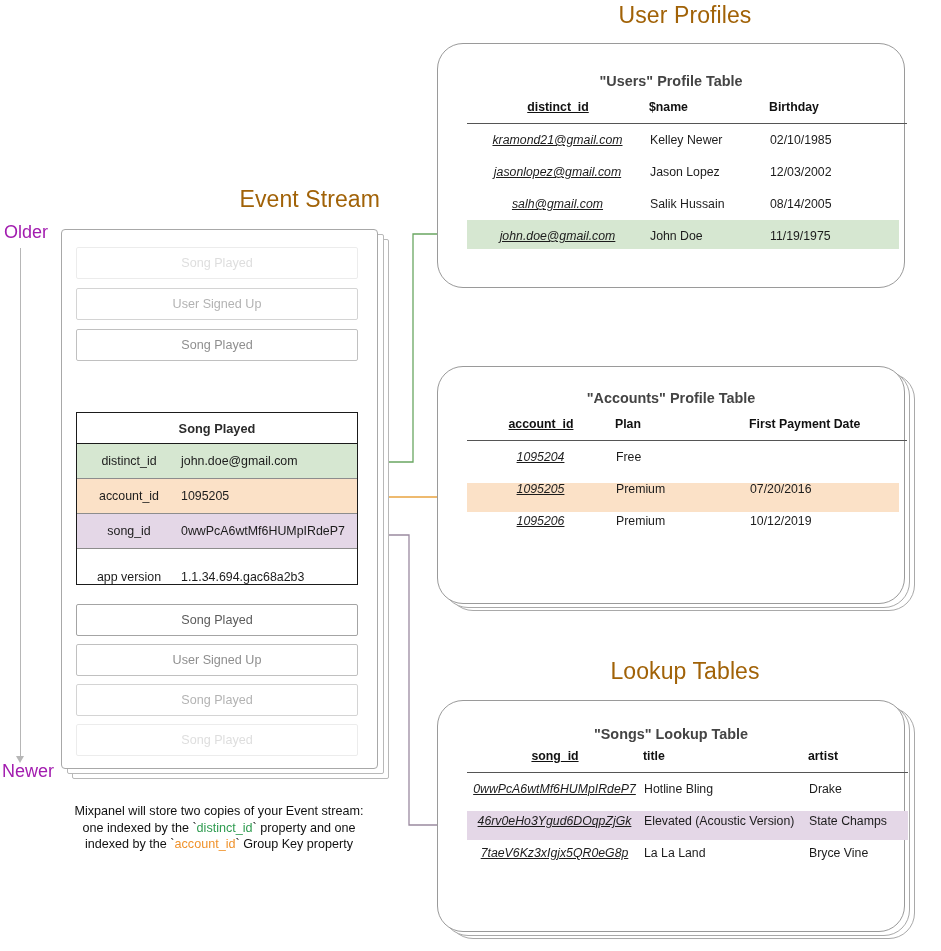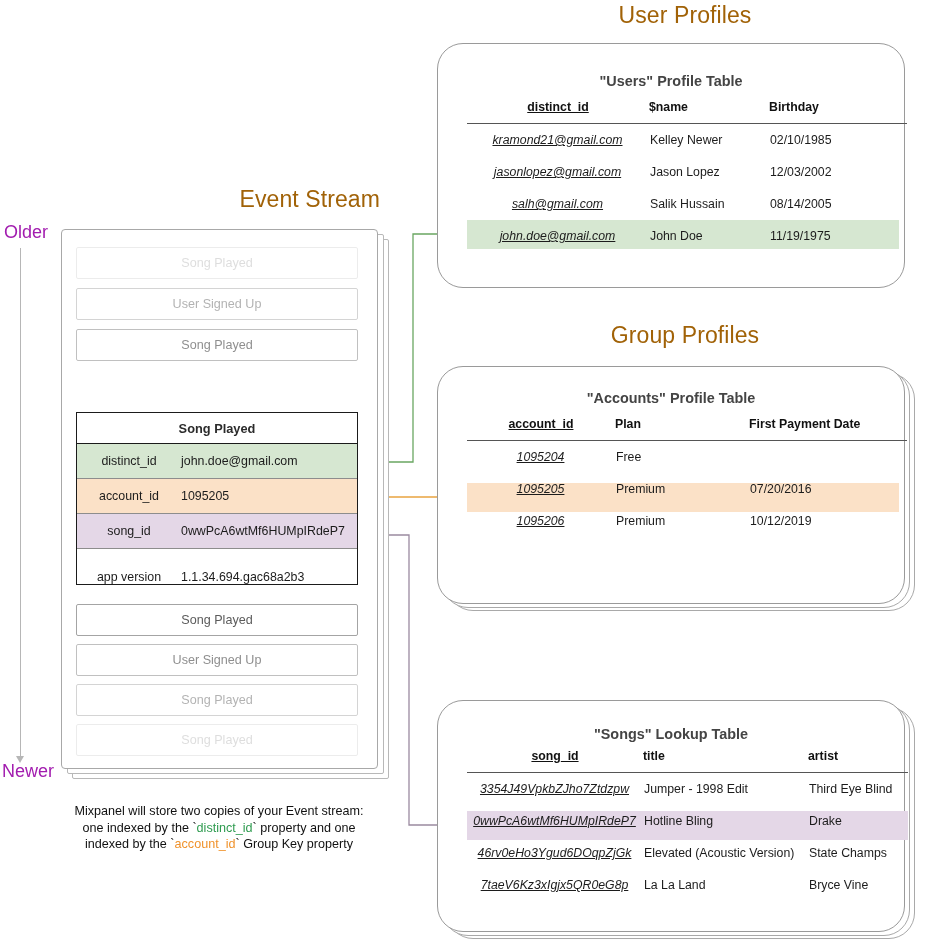--- a/index.html
+++ b/index.html
@@ -270,21 +270,20 @@
         <td class="n">08/14/2005</td>
       </tr>
       <tr>
         <td class="k"><span>john.doe@gmail.com</span></td>
         <td class="n">John Doe</td>
         <td class="n">11/19/1975</td>
       </tr>
     </tbody>
   </table>
 
-  <div class="abs section-title" style="left:440px;top:322px;width:490px;">Group Profiles</div>
 
   <div class="card-layer" style="left:447px;top:373px;width:468px;height:238px;"></div>
   <div class="card-layer" style="left:442px;top:370px;width:468px;height:238px;"></div>
   <div class="card-main" style="left:437px;top:366px;width:468px;height:238px;"></div>
   <div class="abs hlband" style="left:467px;top:483px;width:432px;height:29px;background:#fbe1c7;"></div>
 
   <div class="abs tbl-title" style="left:447px;top:390px;width:448px;">"Accounts" Profile Table</div>
 
   <table class="tbl" style="left:467px;top:417px;width:440px;">
     <colgroup>
@@ -311,20 +310,21 @@
         <td class="n">07/20/2016</td>
       </tr>
       <tr>
         <td class="k"><span>1095206</span></td>
         <td class="n">Premium</td>
         <td class="n">10/12/2019</td>
       </tr>
     </tbody>
   </table>
 
+  <div class="abs section-title" style="left:440px;top:658px;width:490px;">Lookup Tables</div>
 
   <div class="card-layer" style="left:447px;top:707px;width:468px;height:232px;"></div>
   <div class="card-layer" style="left:442px;top:704px;width:468px;height:232px;"></div>
   <div class="card-main" style="left:437px;top:700px;width:468px;height:232px;"></div>
   <div class="abs hlband" style="left:467px;top:811px;width:441px;height:29px;background:#e4d7e7;"></div>
 
   <div class="abs tbl-title" style="left:447px;top:726px;width:448px;">"Songs" Lookup Table</div>
 
   <table class="tbl" style="left:467px;top:749px;width:441px;">
     <colgroup>
@@ -334,25 +334,20 @@
       </colgroup>
     <thead>
       <tr>
         <th class="k">song_id</th>
         <th class="n">title</th>
         <th class="n">artist</th>
       </tr>
     </thead>
     <tbody>
       <tr>
-        <td class="k"><span>3354J49VpkbZJho7Ztdzpw</span></td>
-        <td class="n">Jumper - 1998 Edit</td>
-        <td class="n">Third Eye Blind</td>
-      </tr>
-      <tr>
         <td class="k"><span>0wwPcA6wtMf6HUMpIRdeP7</span></td>
         <td class="n">Hotline Bling</td>
         <td class="n">Drake</td>
       </tr>
       <tr>
         <td class="k"><span>46rv0eHo3Ygud6DOqpZjGk</span></td>
         <td class="n">Elevated (Acoustic Version)</td>
         <td class="n">State Champs</td>
       </tr>
       <tr>

